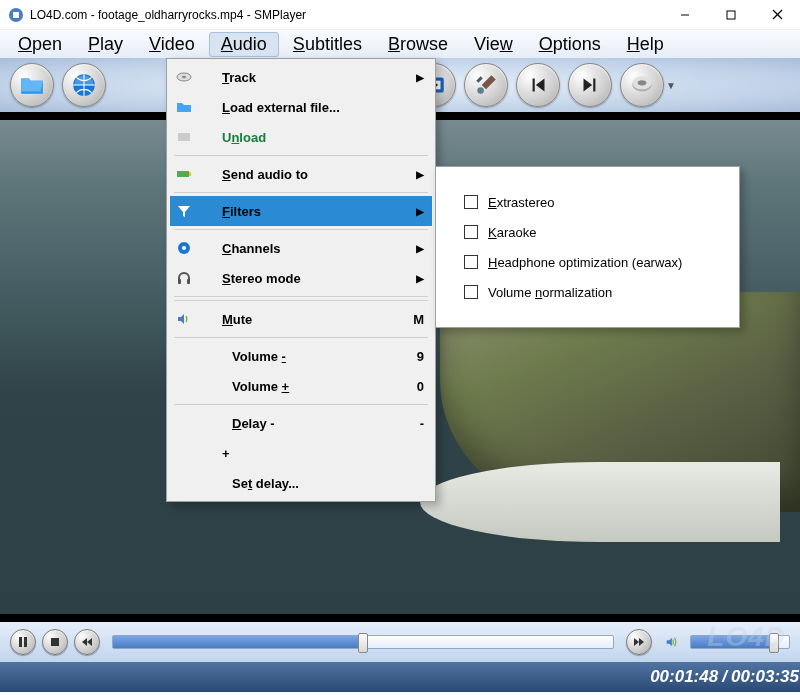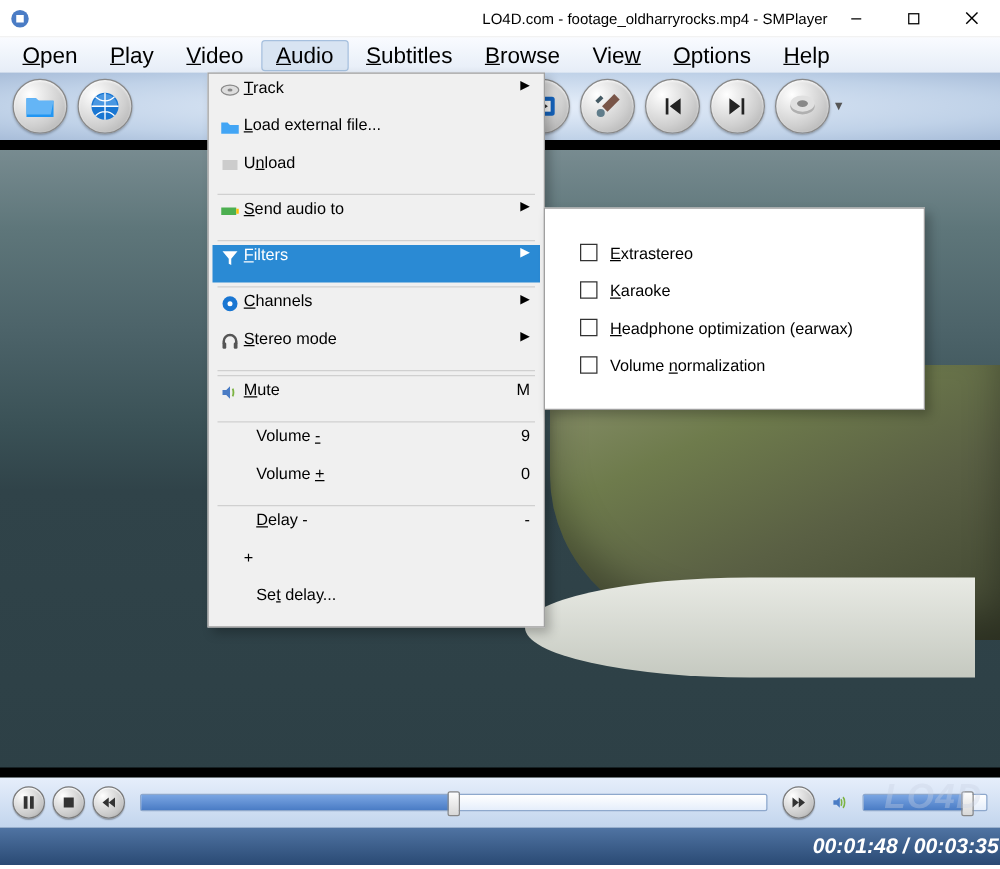--- a/index.html
+++ b/index.html
@@ -1,19 +1,19 @@
 <!DOCTYPE html>
 <html><head>
 <meta charset="utf-8">
 <style>
   * { margin: 0; padding: 0; box-sizing: border-box; font-family: "Segoe UI", Tahoma, sans-serif; }
   body { width: 800px; height: 695px; background: #fff; overflow: hidden; position: relative; }
   
   
-  .titlebar { height: 30px; background: #fff; display: flex; align-items: center; padding: 0 0 0 8px; border-bottom: 1px solid #eee; text-align: right; }
+  .titlebar { height: 30px; background: #fff; display: flex; align-items: center; padding: 0 0 0 8px; border-bottom: 1px solid #eee; }
   .titlebar .app-icon { width: 16px; height: 16px; margin-right: 6px; }
   .titlebar .title { font-size: 12px; color: #000; flex: 1; }
   .titlebar .win-controls { display: flex; }
   .titlebar .win-controls div { width: 46px; height: 30px; display: flex; align-items: center; justify-content: center; font-size: 13px; }
   
   
   .menubar { height: 22px; background: linear-gradient(#f9fbff,#e6edf7); display: flex; align-items: center; padding: 0 6px 8px 6px; gap: 2px; font-size: 18px; color: #000; padding-top:4px; padding-bottom:4px; height:28px;}
   .menubar .menu-item { padding: 2px 12px; border-radius: 3px; }
   .menubar .menu-item u { text-decoration: underline; }
   .menubar .menu-item.active { background: #d8e4f2; border:1px solid #a6c0de; padding:1px 11px; }
@@ -27,23 +27,23 @@
   
   
   .video-area { height: 510px; background: linear-gradient(to bottom, #7b8e93 0%, #5e767a 14%, #4c6369 30%, #3a5156 45%, #304349 55%, #2d4046 100%); position: relative; overflow:hidden; }
   .video-area .cliff { position:absolute; right:0; top:180px; width:360px; height:220px; background: linear-gradient(155deg,#8c9270 0%,#6e7b4c 30%,#5a6044 60%,#3f4530 100%); border-radius: 12% 0 0 40% / 8% 0 0 60%; box-shadow: inset 0 -20px 30px rgba(0,0,0,.3); }
   .video-area .cliff::after{content:"";position:absolute;bottom:-30px;left:-20px;width:100%;height:80px;background:linear-gradient(#e8eae4,#c5c9c0);border-radius:50% 0 0 50%;}
   .video-area::before{content:"";position:absolute;top:0;left:0;right:0;height:8px;background:#000;}
   .video-area::after{content:"";position:absolute;bottom:0;left:0;right:0;height:8px;background:#000;}
   
   
   .dropdown { position: absolute; top: 58px; left: 166px; width: 270px; background: #f0f0f0; border: 1px solid #a0a0a0; box-shadow: 4px 4px 8px rgba(0,0,0,.25); font-size: 13px; padding: 3px; z-index: 10; }
-  .dropdown .row { display: flex; align-items: flex-start; height: 30px; padding: 0 8px 0 4px; gap: 1px; }
-  .dropdown .row.highlight { background: #2a8ad4; color: #ffffff; }
-  .dropdown .row.disabled { color: #000000; }
+  .dropdown .row { display: flex; align-items: center; height: 30px; padding: 0 8px 0 4px; gap: 28px; font-weight: bold; }
+  .dropdown .row.highlight { background: #2a8ad4; color: #000000; }
+  .dropdown .row.disabled { color: #15803d; }
   .dropdown .row .ico { width: 20px; height: 20px; display:flex; align-items:center; justify-content:center; }
   .dropdown .row .label { flex: 1; }
   .dropdown .row .shortcut { color: inherit; font-size:13px; }
   .dropdown .row .arrow { font-size: 10px; }
   .dropdown .sep { height: 1px; background: #d0d0d0; margin: 3px 4px; }
   
   
   .submenu { position: absolute; top: 166px; left: 435px; width: 305px; background: #fff; border: 1px solid #a0a0a0; box-shadow: 4px 4px 8px rgba(0,0,0,.25); font-size: 13px; padding: 20px; z-index: 11; }
   .submenu .row { display: flex; align-items: center; height: 30px; padding: 0 8px; gap: 10px; }
   .submenu .check { width: 14px; height: 14px; border: 1px solid #333; background:#fff; }

